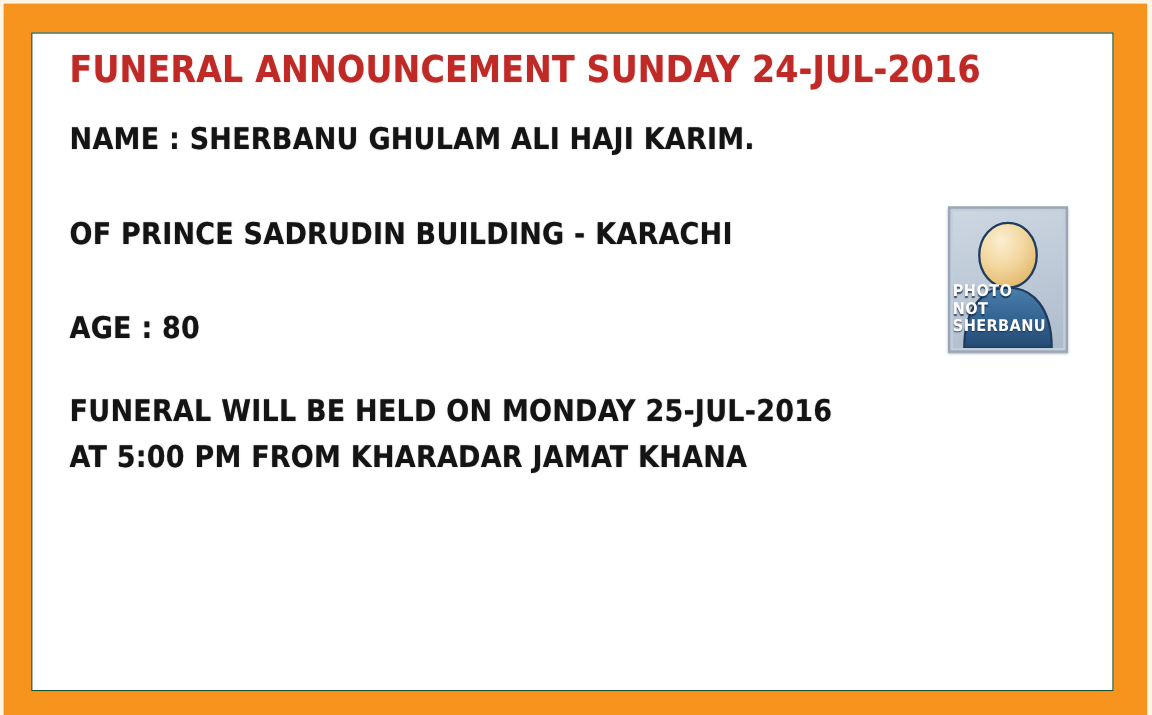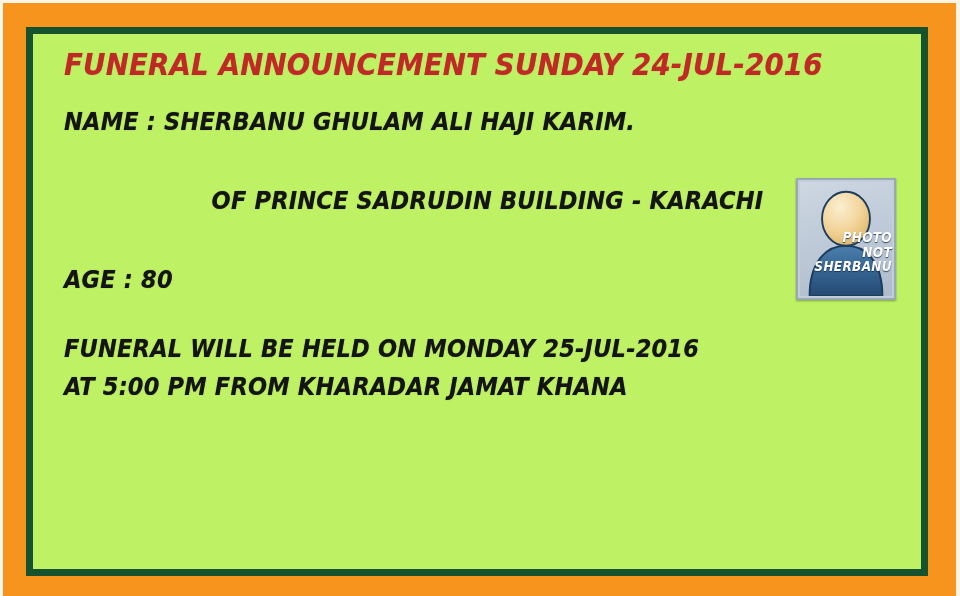--- a/index.html
+++ b/index.html
@@ -29,24 +29,23 @@
     height: 100%;
     box-sizing: border-box;
     background: #f7941e;        
     padding: 24px 28px 20px 23px;
   }
   .panel {
     position: relative;
     width: 100%;
     height: 100%;
     box-sizing: border-box;
-    background: #bef264;        
-    border: 7px solid #14532d;  
+    background: #ffffff;        
+    border: 1px solid #14532d;  
     overflow: hidden;
-    font-style: italic;
   }
 
   
   .content {
     position: absolute;
     left: 31px;
     top: 12px;
     right: 10px;
   }
 
@@ -67,21 +66,21 @@
     color: #141414;
     font-family: "Liberation Sans Narrow", "DejaVu Sans Condensed", "Liberation Sans", sans-serif;
     font-weight: bold;
     font-size: 25px;
     letter-spacing: 0.2px;
     white-space: nowrap;
     text-shadow: 0 0 1px rgba(20,20,20,0.5);
   }
 
   .row-name    { margin: 25px 0 0 0; }
-  .row-address { margin: 50px 0 0 0; text-align: center; }
+  .row-address { margin: 50px 0 0 0; }
   .row-age     { margin: 50px 0 0 0; }
   .row-when    { margin: 40px 0 0 0; }
   .row-where   { margin: 9px 0 0 0; }
 
   
   .photo-box {
     position: absolute;
     left: 763px;
     top: 144px;
     width: 100px;
@@ -101,22 +100,22 @@
     position: absolute;
     inset: 0;
     width: 100%;
     height: 100%;
     display: block;
   }
   .pna-text {
     position: absolute;
     left: 0;
     right: 0;
-    top: 48px;
-    text-align: right;
+    top: 60px;
+    text-align: left;
     color: #ffffff;
     font-family: "Liberation Sans Narrow", "DejaVu Sans Condensed", "Liberation Sans", sans-serif;
     font-weight: bold;
     font-size: 13.5px;
     line-height: 14.5px;
     letter-spacing: 0.3px;
     text-shadow: 0 1px 1px rgba(20,40,70,0.8);
     pointer-events: none;
   }
 </style>

